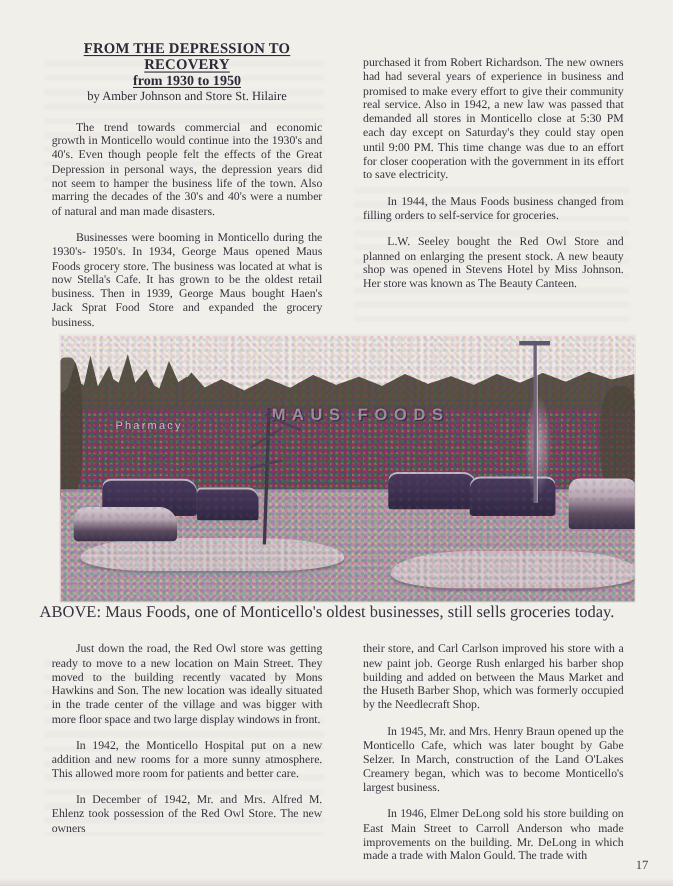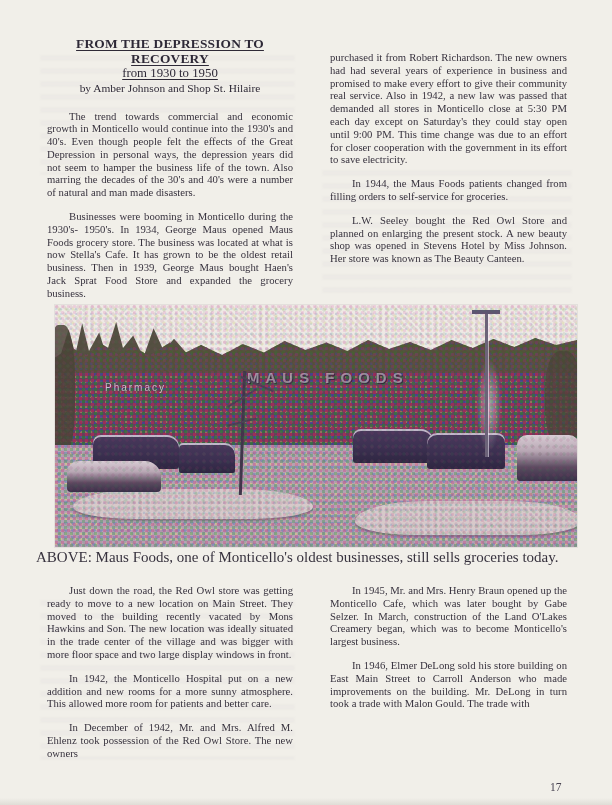--- a/index.html
+++ b/index.html
@@ -14,21 +14,21 @@
   .col{position:absolute;text-align:justify;font-size:10.7px;line-height:12.8px;}
   .col p{margin:11px;text-indent:22px;}
   .col p.no-indent{text-indent:0;}
   .col-left-top{left:36px;top:36px;width:268px;}
   .col-right-top{left:319px;top:40px;width:259px;}
   .col-left-bottom{left:36px;top:573px;width:268px;}
   .col-right-bottom{left:319px;top:573px;width:259px;}
   .title-block{text-align:center;margin-bottom:15px;color:#2e2937;}
   .title-line1{font-size:13.4px;line-height:15px;letter-spacing:.2px;font-weight:bold;
     text-decoration:underline;text-underline-offset:2px;text-decoration-thickness:1px;}
-  .title-line2{font-size:12.8px;line-height:14.5px;font-weight:normal;
+  .title-line2{font-size:12.8px;line-height:14.5px;font-weight:bold;
     text-decoration:underline;text-underline-offset:2px;text-decoration-thickness:1px;}
   .byline{font-size:11.4px;line-height:14px;font-weight:normal;}
   
   .ghost{position:absolute;filter:blur(1.2px);opacity:.5;pointer-events:none;
     background:repeating-linear-gradient(to bottom, rgba(110,95,130,.06) 0 6px, transparent 6px 13px);}
   .ghost-a{left:40px;top:55px;width:255px;height:120px;}
   .ghost-b{left:322px;top:170px;width:250px;height:130px;}
   .ghost-c{left:40px;top:600px;width:255px;height:160px;}
   
   .photo{position:absolute;left:55px;top:305px;width:522px;height:242px;overflow:hidden;
@@ -95,48 +95,48 @@
   .pole{left:430px;top:6px;width:3px;height:146px;background:#6c6378;box-shadow:1px 0 0 rgba(240,235,245,.6);}
   .pole-top{left:417px;top:5px;width:28px;height:3.5px;background:#5d5570;}
   .light-streak{left:414px;top:52px;width:40px;height:120px;
     background:radial-gradient(ellipse 45% 55% at 50% 40%, rgba(245,240,248,.5), rgba(245,240,248,0) 70%);}
   .photo-grain{inset:0;background-image:
     radial-gradient(circle at 2px 2px, rgba(150,60,110,.12) 1.4px, transparent 2px),
     radial-gradient(circle at 5px 5px, rgba(60,130,80,.12) 1.4px, transparent 2px);
     background-size:7px 7px,8px 8px;}
   
   .caption{position:absolute;left:36px;top:551px;width:544px;font-size:15px;line-height:12px;color:#37323e;}
-  .page-number{position:absolute;left:550px;top:781px;font-size:11.5px;color:#474250;}
+  .page-number{position:absolute;left:578px;top:781px;font-size:11.5px;color:#474250;}
   .edge-right{position:absolute;right:0;top:0;width:16px;height:100%;
     background:linear-gradient(to right, rgba(115,110,100,0), rgba(115,110,100,.16) 70%, rgba(115,110,100,.26));}
   .edge-bottom{position:absolute;left:0;bottom:0;width:100%;height:7px;
     background:linear-gradient(to bottom, rgba(115,110,100,0), rgba(115,110,100,.14));}
 </style>
 </head>
 <body>
 
 <div class="page">
 
   <div class="ghost ghost-a"></div>
   <div class="ghost ghost-b"></div>
   <div class="ghost ghost-c"></div>
 
   <div class="col col-left-top">
     <div class="title-block">
       <div class="title-line1">FROM THE DEPRESSION TO RECOVERY</div>
       <div class="title-line2">from 1930 to 1950</div>
-      <div class="byline">by Amber Johnson and Shop St. Hilaire</div>
+      <div class="byline">by Amber Johnson and Store St. Hilaire</div>
     </div>
     <p>The trend towards commercial and economic growth in Monticello would continue into the 1930's and 40's.  Even though people felt the effects of the Great Depression in personal ways, the depression years did not seem to hamper the business life of the town.  Also marring the decades of the 30's and 40's were a number of natural and man made disasters.</p>
     <p>Businesses were booming in Monticello during the 1930's- 1950's.  In 1934, George Maus opened Maus Foods grocery store. The business was located at what is now Stella's Cafe.  It has grown to be the oldest retail business.  Then in 1939, George Maus bought Haen's Jack Sprat Food Store and expanded the grocery business.</p>
   </div>
 
   <div class="col col-right-top">
     <p class="no-indent">purchased it from Robert Richardson.  The new owners had had several years of experience in business and promised to make every effort to give their community real service.  Also in 1942, a new law was passed that demanded all stores in Monticello close at 5:30 PM each day except on Saturday's they could stay open until 9:00 PM.  This time change was due to an effort for closer cooperation with the government in its effort to save electricity.</p>
-    <p>In 1944, the Maus Foods patients changed from filling orders to self-service for groceries.</p>
+    <p>In 1944, the Maus Foods business changed from filling orders to self-service for groceries.</p>
     <p>L.W. Seeley bought the Red Owl Store and planned on enlarging the present stock.  A new beauty shop was opened in Stevens Hotel by Miss Johnson. Her store was known as The Beauty Canteen.</p>
   </div>
 
   <div class="photo">
     <div class="sky ht-light"></div>
     <div class="pines"></div>
     <div class="treeline ht-trees"></div>
     <div class="building ht-dark"></div>
     <div class="leftbush"></div>
     <div class="rightbush"></div>
@@ -163,21 +163,22 @@
 
   <div class="caption">ABOVE: Maus Foods, one of Monticello's oldest businesses, still sells groceries today.</div>
 
   <div class="col col-left-bottom">
     <p>Just down the road, the Red Owl store was getting ready to move to a new location on Main Street. They moved to the building recently vacated by Mons Hawkins and Son.  The new location was ideally situated in the trade center of the village and was bigger with more floor space and two large display windows in front.</p>
     <p>In 1942, the Monticello Hospital put on a new addition and new rooms for a more sunny atmosphere. This allowed more room for patients and better care.</p>
     <p>In December of 1942, Mr. and Mrs. Alfred M. Ehlenz took possession of the Red Owl Store.  The new owners</p>
   </div>
 
   <div class="col col-right-bottom">
+    <p class="no-indent">their store, and Carl Carlson improved his store with a new paint job.  George Rush enlarged his barber shop building and added on between the Maus Market and the Huseth Barber Shop, which was formerly occupied by the Needlecraft Shop.</p>
     <p>In 1945, Mr. and Mrs. Henry Braun opened up the Monticello Cafe, which was later bought by Gabe Selzer. In March, construction of the Land O'Lakes Creamery began, which was to become Monticello's largest business.</p>
-    <p>In 1946, Elmer DeLong sold his store building on East Main Street to Carroll Anderson who made improvements on the building.  Mr. DeLong in turn took a trade with Malon Gould.  The trade with</p>
+    <p>In 1946, Elmer DeLong sold his store building on East Main Street to Carroll Anderson who made improvements on the building.  Mr. DeLong in which made a trade with Malon Gould.  The trade with</p>
   </div>
 
   <div class="page-number">17</div>
 
   <div class="edge-right"></div>
   <div class="edge-bottom"></div>
 </div>
 
 </body></html>

